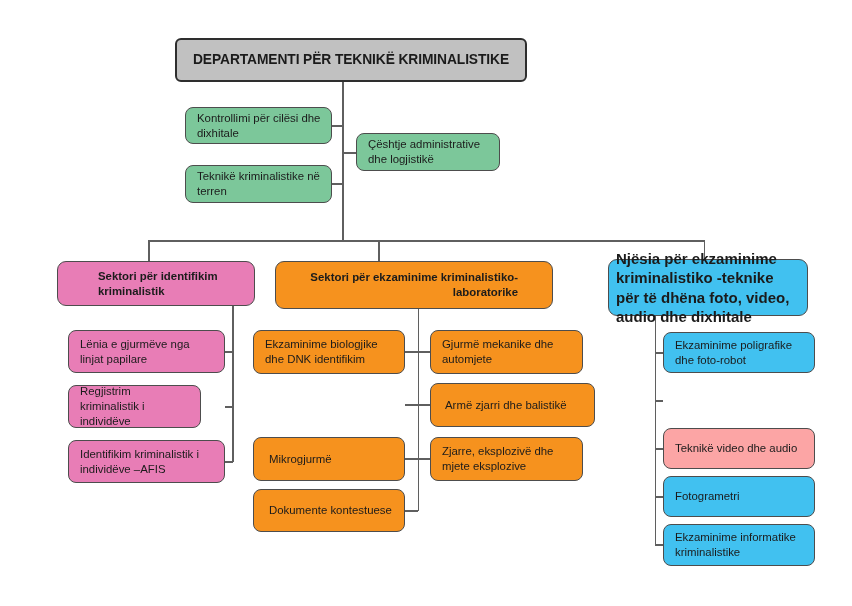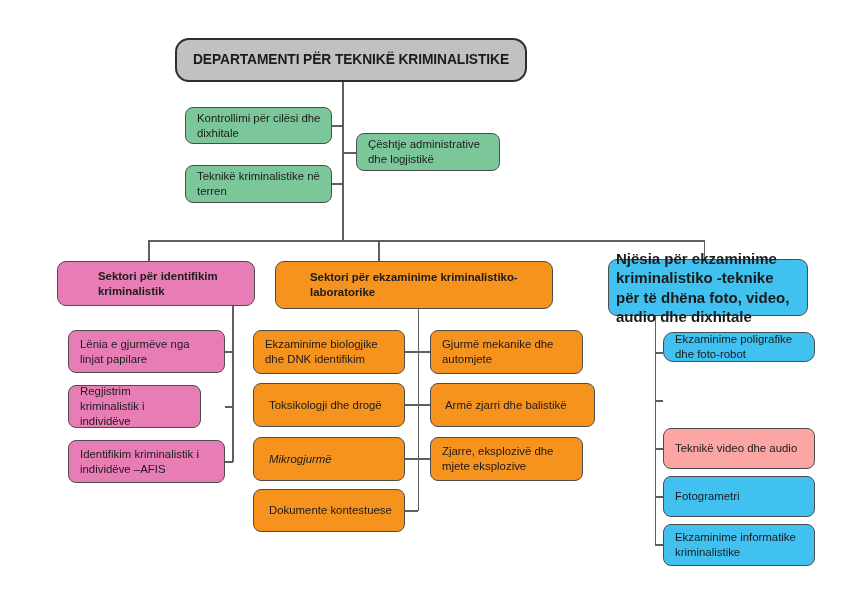--- a/index.html
+++ b/index.html
@@ -8,23 +8,23 @@
     font-family:"Liberation Sans", sans-serif;color:#1b1b1b;overflow:hidden;
   }
   .node{
     position:absolute;box-sizing:border-box;display:flex;align-items:center;
     border:1.4px solid #4d4d4d;border-radius:8px;
     font-size:11.4px;line-height:1.3;padding:2px 8px 2px 11px;
   }
   .hdr{font-weight:bold;border-radius:9px;border-width:1.6px;}
   .root-node{
     justify-content:center;text-align:center;font-weight:bold;font-size:13.8px;
-    border:2.2px solid #2e2e2e;border-radius:14px;letter-spacing:-0.1px;padding:2px 6px;
+    border:2.2px solid #2e2e2e;border-radius:6px;letter-spacing:-0.1px;padding:2px 6px;
   }
-  .center{justify-content:center;text-align:left;}
+  .center{justify-content:center;text-align:right;}
   .line{position:absolute;background:#5f5f5f;}
 </style>
 </head>
 <body>
 
 <div class="canvas">
 
   <div class="line" style="left: 342px; top: 82px; width: 1.5px; height: 158px; background-color: rgb(95, 95, 95);"></div>
   <div class="line" style="left: 332px; top: 125px; width: 11px; height: 1.5px; background-color: rgb(95, 95, 95);"></div>
   <div class="line" style="left: 332px; top: 183px; width: 11px; height: 1.5px; background-color: rgb(95, 95, 95);"></div>
@@ -62,26 +62,25 @@
   <div class="node" style="left: 185px; top: 165px; width: 147px; height: 38px; background-color: rgb(124, 199, 154);">Teknikë kriminalistike në terren</div>
   <div class="node" style="left: 356px; top: 133px; width: 144px; height: 38px; background-color: rgb(124, 199, 154);">Çështje administrative dhe logjistikë</div>
 
   <div class="node hdr" style="left: 57px; top: 261px; width: 198px; height: 45px; padding-left: 40px; background-color: rgb(232, 125, 182);">Sektori për identifikim kriminalistik</div>
   <div class="node" style="left: 68px; top: 330px; width: 157px; height: 43px; background-color: rgb(232, 125, 182);">Lënia e gjurmëve nga linjat papilare</div>
   <div class="node" style="left: 68px; top: 385px; width: 133px; height: 43px; background-color: rgb(232, 125, 182);">Regjistrim kriminalistik i individëve</div>
   <div class="node" style="left: 68px; top: 440px; width: 157px; height: 43px; background-color: rgb(232, 125, 182);">Identifikim kriminalistik i individëve –AFIS</div>
 
   <div class="node hdr center" style="left: 275px; top: 261px; width: 278px; height: 48px; padding: 2px 34px; background-color: rgb(246, 146, 30);">Sektori për ekzaminime kriminalistiko-laboratorike</div>
   <div class="node" style="left: 253px; top: 330px; width: 152px; height: 44px; background-color: rgb(246, 146, 30);">Ekzaminime biologjike dhe DNK identifikim</div>
-  <div class="node" style="left: 253px; top: 383px; width: 152px; height: 44px; padding-left: 15px; background-color: rgb(246, 146, 30);">Toksikologji dhe drogë</div>
-  <div class="node" style="left: 253px; top: 437px; width: 152px; height: 44px; padding-left: 15px; background-color: rgb(246, 146, 30); font-style: italic;">Mikrogjurmë</div>
+  <div class="node" style="left: 253px; top: 437px; width: 152px; height: 44px; padding-left: 15px; background-color: rgb(246, 146, 30);">Mikrogjurmë</div>
   <div class="node" style="left: 253px; top: 489px; width: 152px; height: 43px; padding-left: 15px; background-color: rgb(246, 146, 30);">Dokumente kontestuese</div>
   <div class="node" style="left: 430px; top: 330px; width: 153px; height: 44px; background-color: rgb(246, 146, 30);">Gjurmë mekanike dhe automjete</div>
   <div class="node" style="left: 430px; top: 383px; width: 165px; height: 44px; padding-left: 14px; background-color: rgb(246, 146, 30);">Armë zjarri dhe balistikë</div>
   <div class="node" style="left: 430px; top: 437px; width: 153px; height: 44px; background-color: rgb(246, 146, 30);">Zjarre, eksplozivë dhe mjete eksplozive</div>
 
   <div class="node hdr" style="left: 608px; top: 259px; width: 200px; height: 57px; font-size: 15px; padding: 2px 7px; background-color: rgb(65, 193, 240);">Njësia për ekzaminime kriminalistiko -teknike për të dhëna foto, video, audio dhe dixhitale</div>
-  <div class="node" style="left: 663px; top: 332px; width: 152px; height: 30px; background-color: rgb(65, 193, 240); border-radius: 10px;">Ekzaminime poligrafike dhe foto-robot</div>
+  <div class="node" style="left: 663px; top: 332px; width: 152px; height: 41px; background-color: rgb(65, 193, 240);">Ekzaminime poligrafike dhe foto-robot</div>
   <div class="node" style="left: 663px; top: 428px; width: 152px; height: 41px; background-color: #fca5a5;">Teknikë video dhe audio</div>
   <div class="node" style="left: 663px; top: 524px; width: 152px; height: 42px; background-color: rgb(65, 193, 240);">Ekzaminime informatike kriminalistike</div>
   <div class="node" style="left: 663px; top: 476px; width: 152px; height: 41px; background-color: rgb(65, 193, 240);">Fotogrametri</div>
 
 </div>
 
 </body></html>

